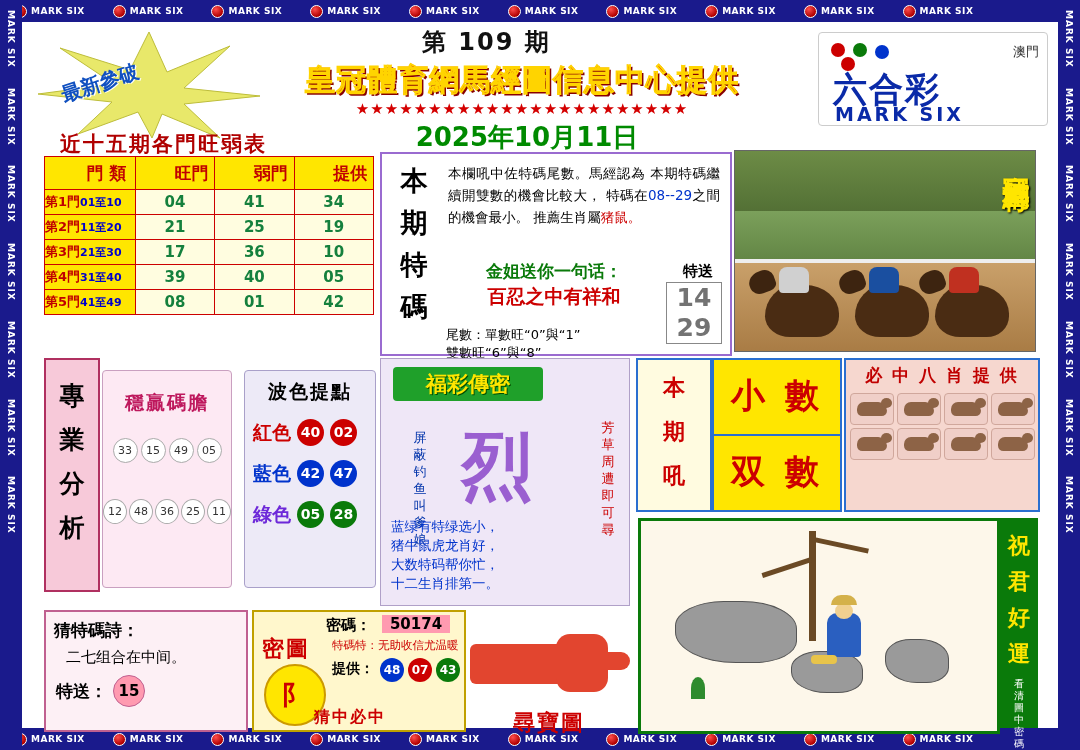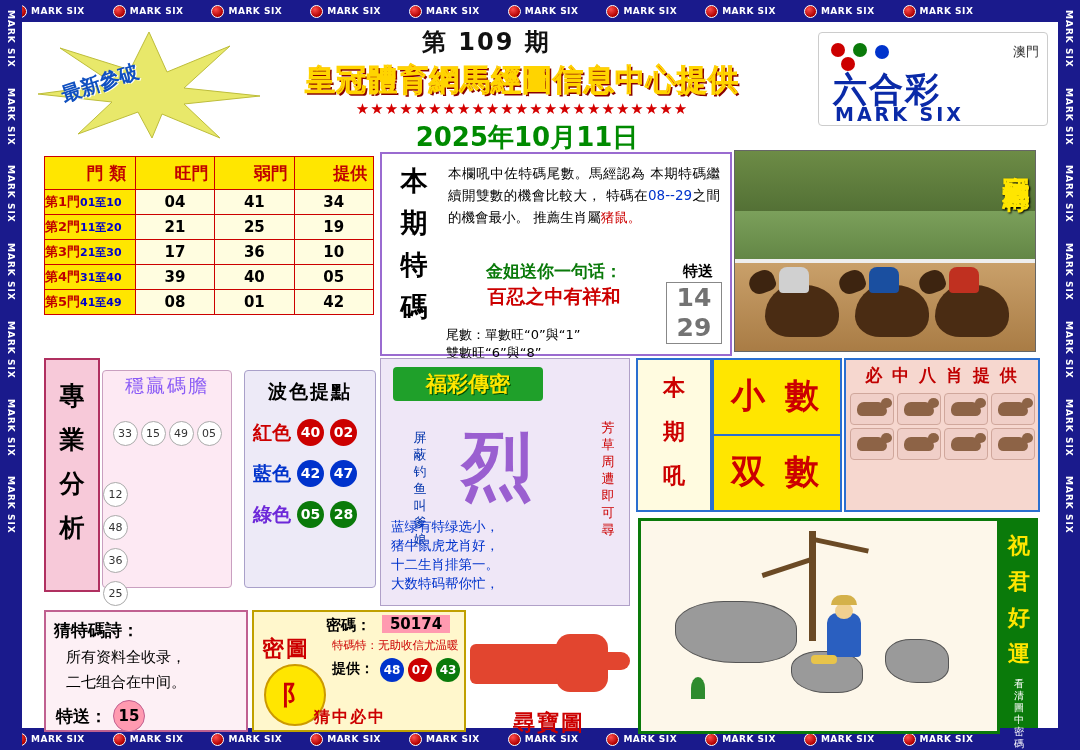--- a/index.html
+++ b/index.html
@@ -55,21 +55,21 @@
   .logo .en{position:absolute;left:16px;top:70px;font-size:19px;font-weight:bold;color:#0a2aa8;letter-spacing:3px;}
   .logo .aom{position:absolute;right:8px;top:10px;font-size:13px;color:#333;}
 
   
   .tbl-title{position:absolute;left:38px;top:108px;font-size:21px;font-weight:bold;color:#b00000;letter-spacing:2px;}
   .tbl{position:absolute;left:22px;top:134px;width:330px;border-collapse:collapse;background:#fffde0;}
   .tbl td,.tbl th{border:1px solid #cc0000;font-size:15px;text-align:center;padding:3px 0;}
   .tbl th{background:#ffe600;color:#c00000;font-size:17px;font-weight:bold;height:26px;padding-left:33px;}
   .tbl td.lbl{background:#ffe600;color:#c00000;font-weight:bold;font-size:13px;text-align:left;padding-left:0;}
   .tbl td.lbl .rng{color:#0000cc;font-size:11px;}
-  .tbl td.v{color:#000000;font-weight:bold;background:#fffde0;}
+  .tbl td.v{color:#15803d;font-weight:bold;background:#fffde0;}
 
   
   .panelA{position:absolute;left:358px;top:130px;width:348px;height:200px;background:#fff;border:2px solid #9a6bd0;}
   .bq{position:absolute;left:4px;top:6px;width:56px;text-align:center;font-size:27px;font-weight:bold;color:#000;line-height:42px;}
   .bqtxt{position:absolute;left:66px;top:8px;width:272px;font-size:13.5px;line-height:22px;color:#000;text-align:justify;}
   .bqtxt .blue{color:#0033cc;}
   .bqtxt .red{color:#cc0000;}
   .jin{position:absolute;left:72px;top:106px;width:200px;text-align:center;font-size:17px;font-weight:bold;color:#0a7a0a;}
   .bairen{position:absolute;left:72px;top:130px;width:200px;text-align:center;font-size:19px;font-weight:bold;color:#cc0000;}
   .tail{position:absolute;left:64px;top:172px;width:216px;font-size:13px;line-height:18px;color:#000;}
@@ -87,25 +87,25 @@
   .horse .hs:after{content:"";position:absolute;left:-16px;top:-14px;width:26px;height:22px;background:#3d2410;border-radius:50% 40% 30% 40%;transform:rotate(-20deg);}
   .horse .jk{position:absolute;width:30px;height:26px;border-radius:8px 8px 4px 4px;}
   .hcn{position:absolute;right:4px;top:4px;font-size:27px;font-weight:bold;color:#ffe600;
        text-shadow:1px 1px 2px #000;line-height:30px;writing-mode:vertical-rl;text-orientation:upright;letter-spacing:2px;}
 
   
   .zhuanye{position:absolute;left:22px;top:336px;width:52px;height:230px;background:#f7c9d9;border:2px solid #b03060;}
   .zhuanye span{display:block;text-align:center;font-size:25px;font-weight:bold;color:#000;line-height:44px;margin-top:14px;}
 
   .wenying{position:absolute;left:80px;top:348px;width:128px;height:216px;background:#fde9f3;border:1px solid #c9a0c0;border-radius:4px;}
-  .wenying .h{font-size:19px;font-weight:normal;color:#8b5cf6;text-align:center;margin-top:2px;letter-spacing:2px;}
+  .wenying .h{font-size:19px;font-weight:bold;color:#be185d;text-align:center;margin-top:19px;letter-spacing:2px;}
   .wenying .nums{display:flex;justify-content:center;gap:3px;margin-top:22px;}
   .bsm{width:23px;height:23px;border-radius:50%;background:#fff;border:1px solid #aaa;font-size:11px;line-height:23px;text-align:center;color:#333;}
   .wenying .h2{font-size:19px;font-weight:bold;text-align:center;margin-top:24px;letter-spacing:2px;}
-  .wenying .nums2{display:flex;gap:8px;margin-top:36px;flex-direction:column;}
+  .wenying .nums2{display:flex;gap:2px;margin-top:36px;}
 
   .bose{position:absolute;left:222px;top:348px;width:130px;height:216px;background:#edeaf7;border:1px solid #a9a0c9;border-radius:4px;}
   .bose .h{font-size:19px;font-weight:bold;text-align:center;margin-top:8px;letter-spacing:2px;color:#000;}
   .bose .row{display:flex;align-items:center;gap:6px;margin:14px 0 0 8px;}
   .bose .nm{font-size:19px;font-weight:bold;}
   .bl{width:27px;height:27px;border-radius:50%;color:#fff;font-size:14px;font-weight:bold;line-height:27px;text-align:center;}
 
   
   .fucai{position:absolute;left:358px;top:336px;width:248px;height:246px;background:#efe7f7;border:1px solid #b0a0c8;}
   .fcbadge{position:absolute;left:12px;top:8px;width:150px;height:34px;}
@@ -298,20 +298,21 @@
         <div class="d" style="left:0;top:0;background:#cc0000"></div>
         <div class="d" style="left:22px;top:0;background:#0a7a0a"></div>
         <div class="d" style="left:44px;top:2px;background:#0033cc"></div>
         <div class="d" style="left:10px;top:14px;background:#cc0000"></div>
       </div>
       <div class="aom">澳門</div>
       <div class="cn">六合彩</div>
       <div class="en">MARK SIX</div>
     </div>
 
+    <div class="tbl-title">近十五期各門旺弱表</div>
     <table class="tbl">
       <thead>
           <tr id="trendHead">
             <th>門 類</th>
             <th>旺門</th>
             <th>弱門</th>
             <th>提供</th>
           </tr>
         </thead>
       <tbody id="trendBody">
@@ -436,22 +437,22 @@
       <div class="fcbadge">
         <div class="bg"></div>
         <div class="tx">福彩傳密</div>
       </div>
       <div class="fcl">屏蔽钓鱼叫爹娘</div>
       <div class="lie">烈</div>
       <div class="fcr">芳草周遭即可尋</div>
       <div class="fcbot" id="fcBottom">
           <div>蓝绿有特绿选小，</div>
           <div>猪牛鼠虎龙肖好，</div>
+          <div>大数特码帮你忙，</div>
           <div>十二生肖排第一。</div>
-          <div>大数特码帮你忙，</div>
         </div>
     </div>
 
     <div class="benqihou">
       <span>
           <i style="font-style: normal; display: block;">本</i>
           <i style="font-style: normal; display: block;">期</i>
           <i style="font-style: normal; display: block;">吼</i>
         </span>
     </div>
@@ -487,21 +488,20 @@
             <div class="an"></div>
           </div>
           <div class="zcell">
             <div class="an"></div>
           </div>
         </div>
     </div>
 
     <div class="caishi">
       <div class="t">猜特碼詩：</div>
-      <div class="l">所有资料全收录，</div>
       <div class="l">二七组合在中间。</div>
       <div class="f">
         <b>特送：</b>
         <span class="tball">15</span>
       </div>
     </div>
 
     <div class="mitu">
       <div class="lab">密圖</div>
       <div class="circ">

